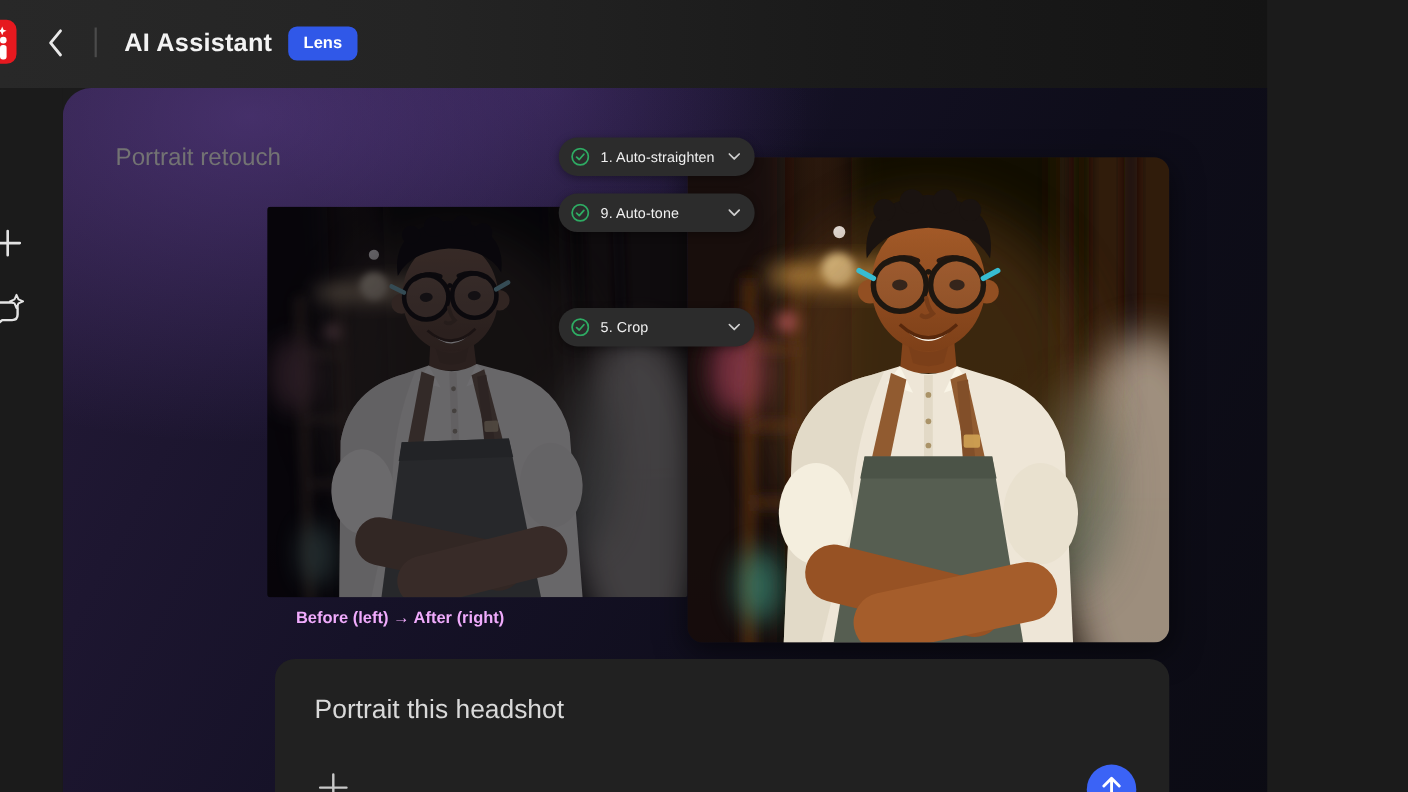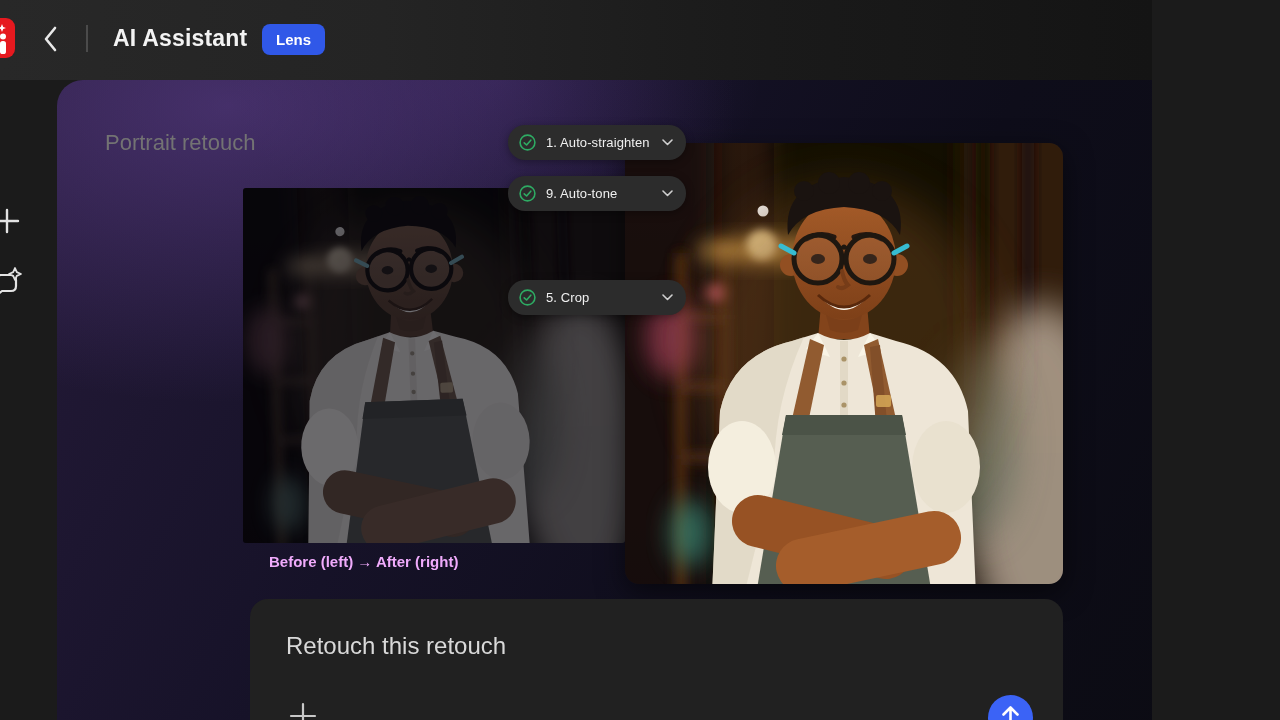--- a/index.html
+++ b/index.html
@@ -245,21 +245,21 @@
     </svg>
     <span class="lbl">5. Crop</span>
     <svg class="chev" width="11" height="7" viewBox="0 0 11 7">
       <path d="M1 1 L5.5 5.5 L10 1" fill="none" stroke="#cfcfcf" stroke-width="1.6" stroke-linecap="round" stroke-linejoin="round"></path>
     </svg>
   </button>
 
   <p class="caption">Before (left) → After (right)</p>
 
   <section class="prompt-card">
-    <h3 class="prompt-title">Retouch this retouch</h3>
+    <h3 class="prompt-title">Portrait this headshot</h3>
     <button class="attach-btn" aria-label="Add attachment">
       <svg width="30" height="30" viewBox="0 0 30 30">
         <path d="M15 3 V27 M3 15 H27" stroke="#c8c8c8" stroke-width="2.2" stroke-linecap="round"></path>
       </svg>
     </button>
     <button class="send-btn" aria-label="Send">
       <svg width="19" height="20" viewBox="0 0 19 20">
         <path d="M9.5 18 V3 M2.5 9.5 L9.5 2.5 L16.5 9.5" fill="none" stroke="#ffffff" stroke-width="2.6" stroke-linecap="round" stroke-linejoin="round"></path>
       </svg>
     </button>

